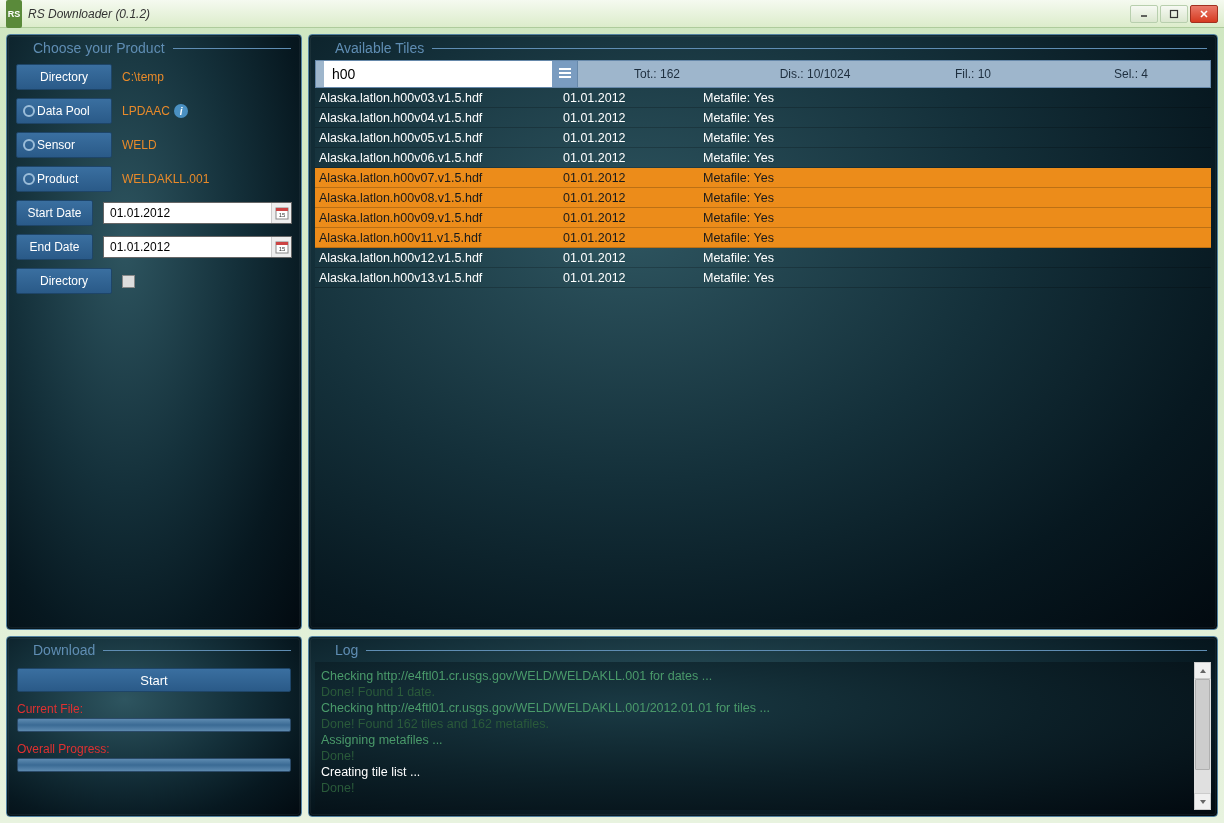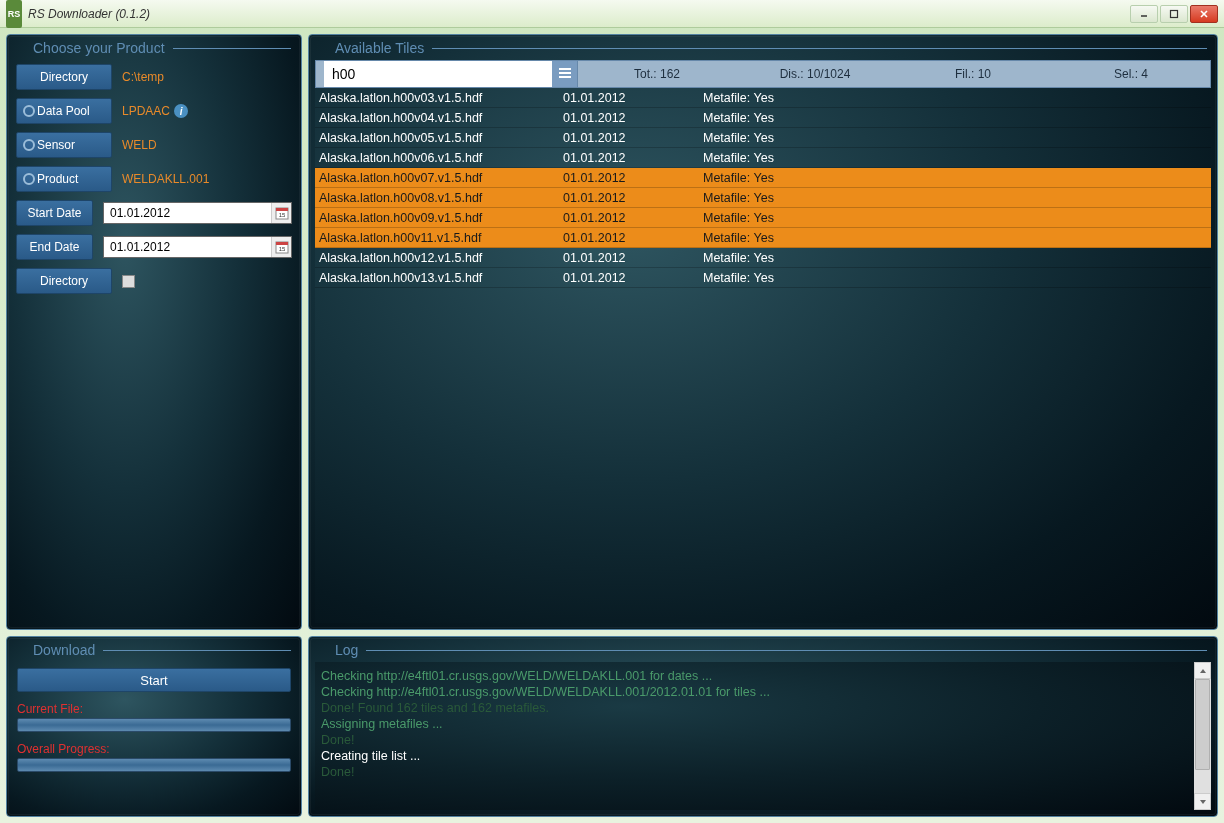--- a/index.html
+++ b/index.html
@@ -278,20 +278,21 @@
 
     <div class="panel log-panel">
       <div class="panel-border"></div>
       <div class="panel-header-wrap">
         <span class="label">Log</span>
         <span class="line"></span>
       </div>
       <div class="log-body">
         <div id="log-lines">
             <div class="log-line green">Checking http://e4ftl01.cr.usgs.gov/WELD/WELDAKLL.001 for dates ...</div>
+            <div class="log-line darkgreen">Done! Found 1 date.</div>
             <div class="log-line green">Checking http://e4ftl01.cr.usgs.gov/WELD/WELDAKLL.001/2012.01.01 for tiles ...</div>
             <div class="log-line darkgreen">Done! Found 162 tiles and 162 metafiles.</div>
             <div class="log-line green">Assigning metafiles ...</div>
             <div class="log-line darkgreen">Done!</div>
             <div class="log-line white">Creating tile list ...</div>
             <div class="log-line darkgreen">Done!</div>
           </div>
         <div class="log-scroll">
           <div class="scroll-btn">
               <svg width="8" height="8" viewBox="0 0 8 8">

